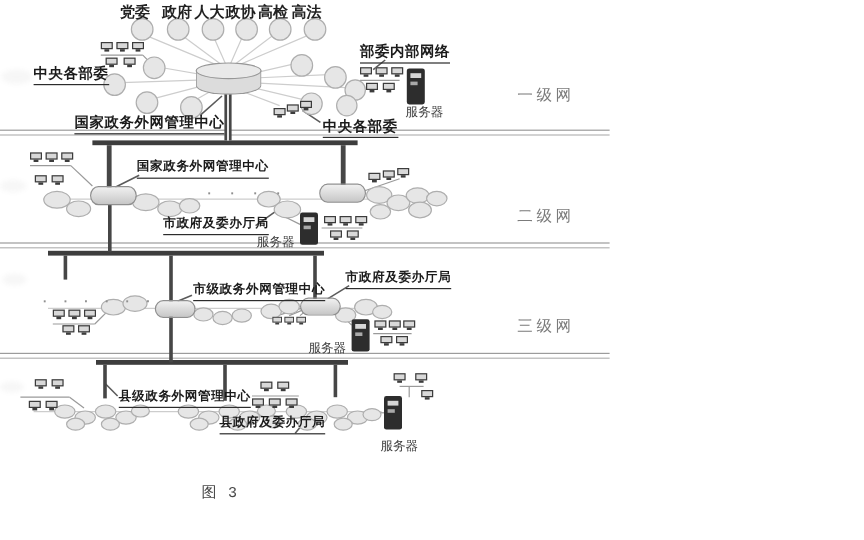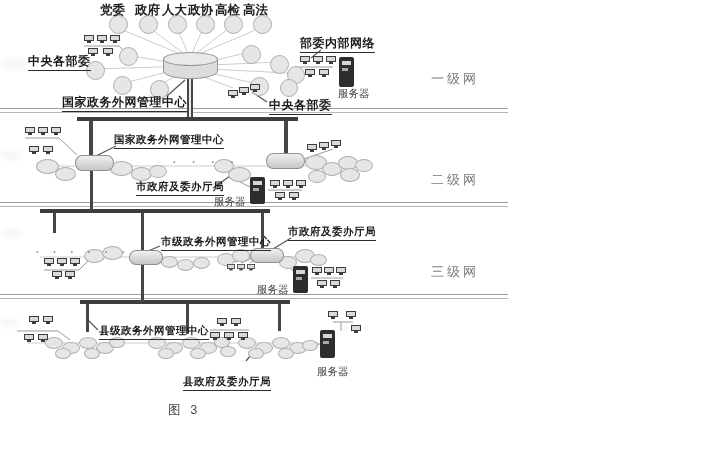--- a/index.html
+++ b/index.html
@@ -149,21 +149,21 @@
   <span class="lbl mid" style="left:136px;top:182px">市政府及委办厅局</span>
   <span class="plain" style="left:214px;top:195px">服务器</span>
   <span class="dots" style="left:171px;top:156px">· · · ·</span>
 
   <span class="lbl mid" style="left:161px;top:237px">市级政务外网管理中心</span>
   <span class="lbl mid" style="left:288px;top:227px">市政府及委办厅局</span>
   <span class="plain" style="left:257px;top:283px">服务器</span>
   <span class="dots" style="left:34px;top:246px;letter-spacing:2px">· · · · · ·</span>
 
   <span class="lbl mid" style="left:99px;top:326px">县级政务外网管理中心</span>
-  <span class="lbl mid" style="left:183px;top:377px">县政府及委办厅局</span>
+  <span class="lbl mid" style="left:183px;top:348px">县政府及委办厅局</span>
   <span class="plain" style="left:317px;top:365px">服务器</span>
 
   <span class="tier" style="left:431px;top:70px">一级网</span>
   <span class="tier" style="left:431px;top:171px">二级网</span>
   <span class="tier" style="left:431px;top:263px">三级网</span>
 
   <span class="cap" style="left:168px;top:402px">图 3</span>
 
   <div class="smudge" style="left:1px;top:58px;width:26px;height:12px"></div>
   <div class="smudge" style="left:0px;top:150px;width:22px;height:10px"></div>

